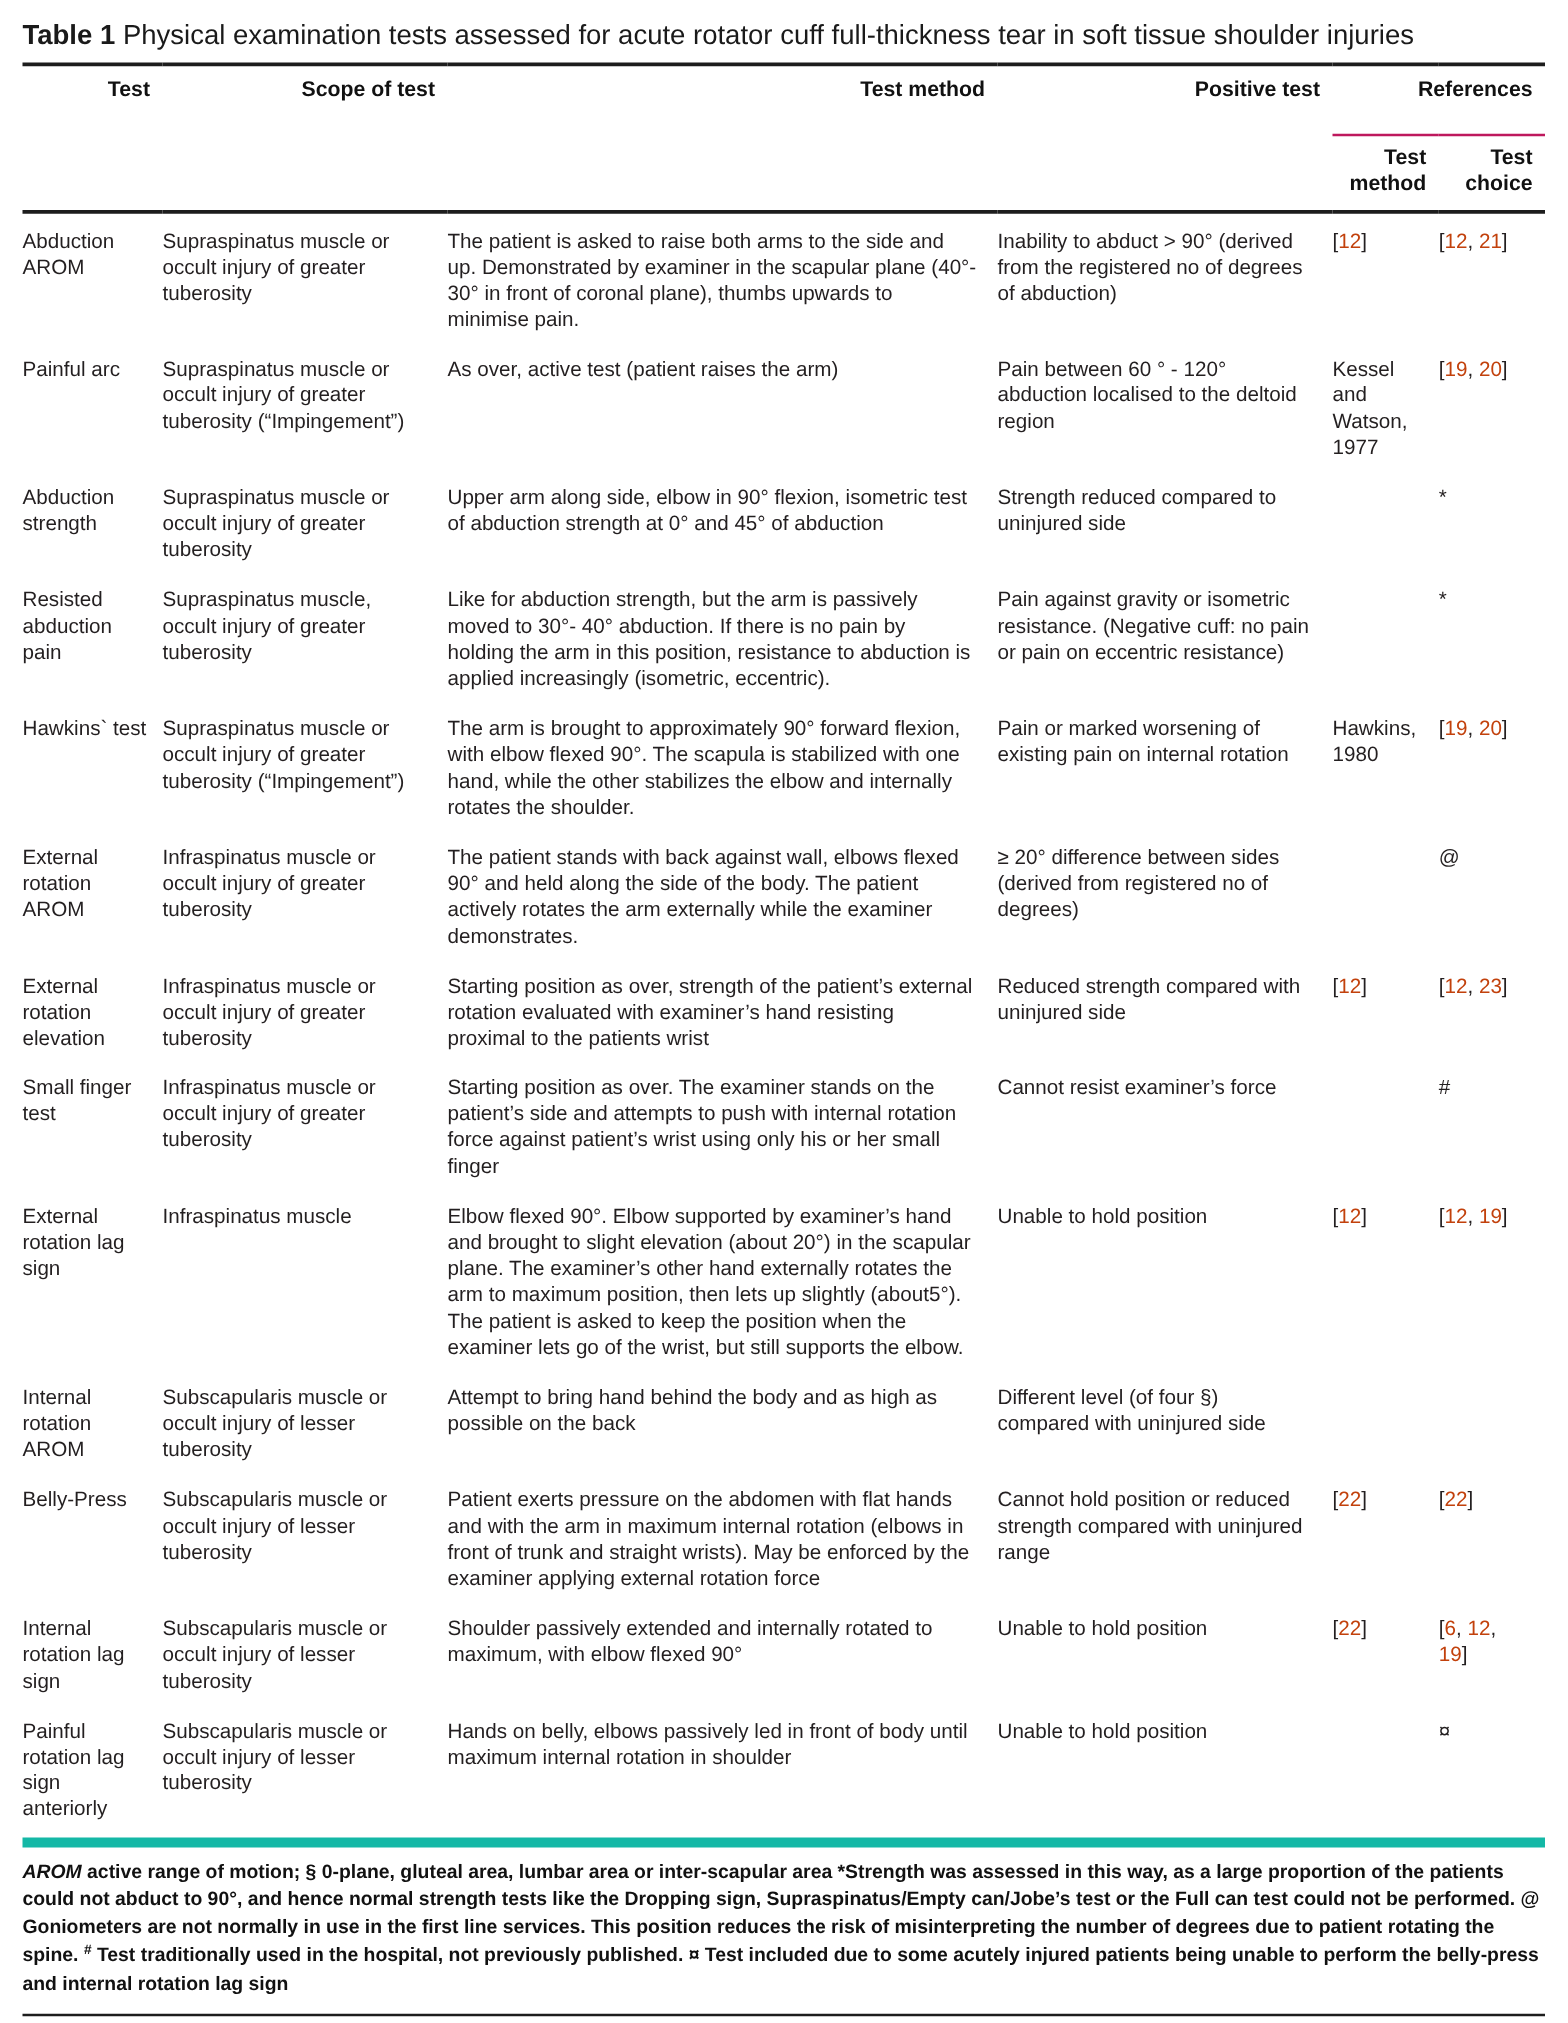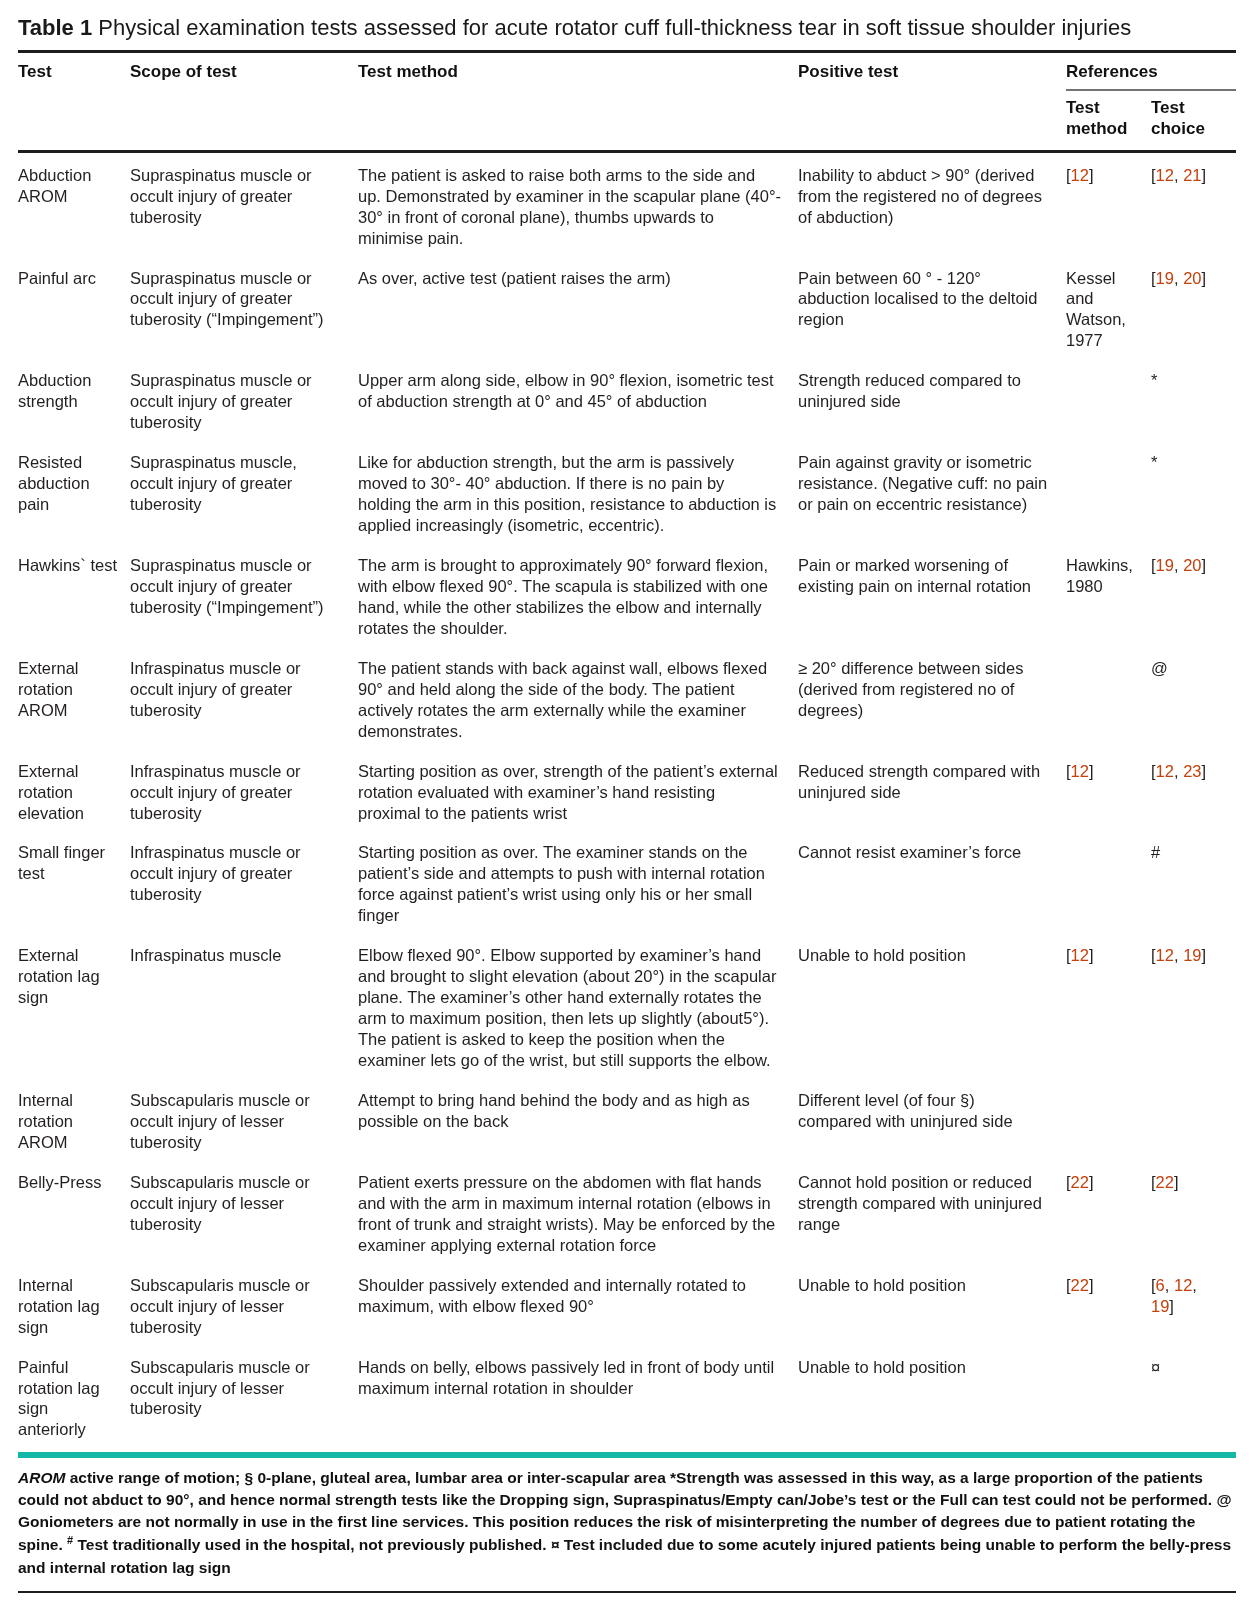--- a/index.html
+++ b/index.html
@@ -23,49 +23,49 @@
     color: #1a1a1a;
   }
   .caption .caption-label { font-weight: bold; }
   table.exam-table {
     width: 100%;
     border-collapse: collapse;
     table-layout: fixed;
     border-top: 3px solid #1d1d1d;
   }
   thead th {
-    text-align: left;
+    text-align: right;
     vertical-align: top;
     font-size: 17px;
     font-weight: bold;
     color: #111;
     padding: 9px 10px 4px 0;
     line-height: 1.22;
   }
   th.refs-group {
-    border-bottom: 2px solid #737373;
-    padding-bottom: 7px;
+    border-bottom: 2px solid #be185d;
+    padding-bottom: 25px;
   }
   thead tr.subhead th { padding-top: 7px; padding-bottom: 10px; }
   tbody td {
     vertical-align: top;
     font-size: 16.5px;
     line-height: 1.27;
     padding: 9px 16px 10px 0;
   }
   tbody tr:first-child td { border-top: 3px solid #1d1d1d; padding-top: 12px; }
   td.col-test   { padding-right: 12px; }
   td.col-scope  { padding-right: 26px; }
   td.col-method { padding-right: 16px; }
   td.col-pos    { padding-right: 18px; }
   td.col-refm   { padding-right: 12px; }
   td.col-refc   { padding-right: 26px; }
   .ref-link { color: #c2410c; }
   .footnote {
-    border-top: 6px solid #14b8a6;
+    border-top: 8px solid #14b8a6;
     margin-top: 2px;
     padding-top: 9px;
     font-size: 15.5px;
     font-weight: bold;
     line-height: 1.42;
     color: #111;
   }
   .footnote i { font-style: italic; }
   .footnote sup { font-size: 11px; }
   .bottom-rule {

